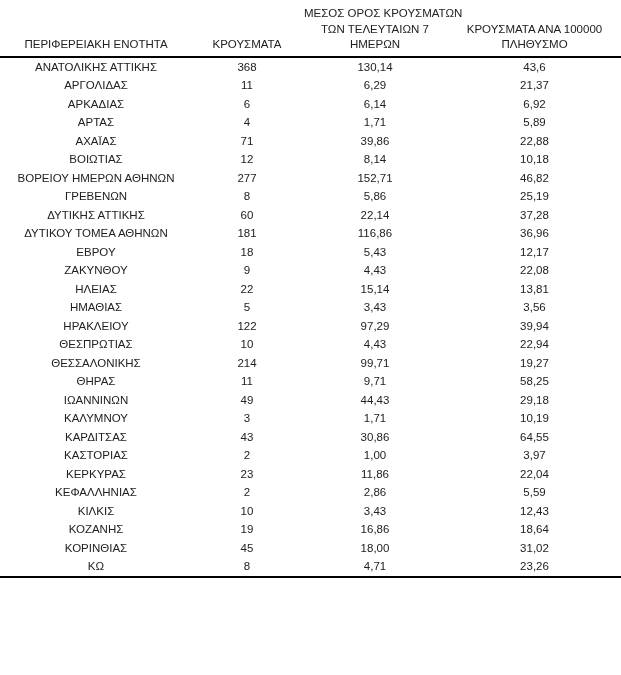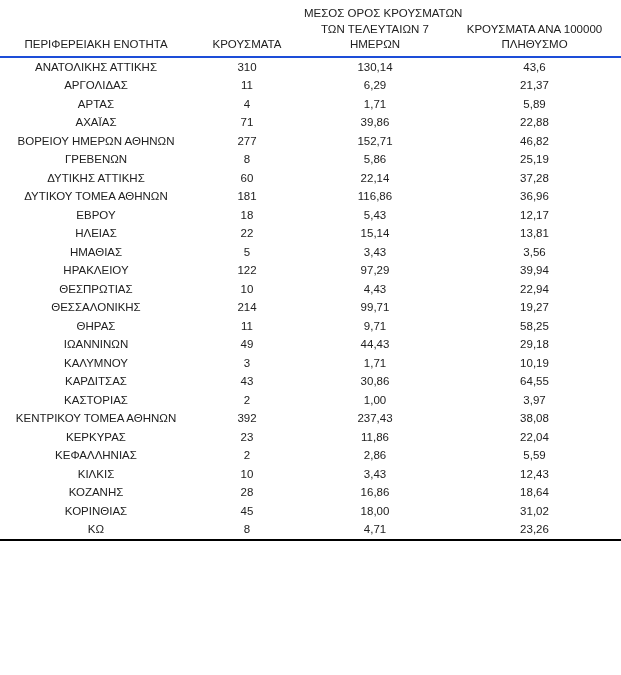--- a/index.html
+++ b/index.html
@@ -27,21 +27,21 @@
   col.c-cases   { width: 110px; }
   col.c-avg7    { width: 146px; }
   col.c-per100k { width: 173px; }
   thead th {
     font-weight: 400;
     vertical-align: bottom;
     text-align: center;
     font-size: 11.5px;
     line-height: 15.5px;
     padding: 0 2px 3px 2px;
-    border-bottom: 2px solid #1d4ed8;
+    border-bottom: 2px solid #000000;
     white-space: nowrap;
   }
   thead th .hline { display: block; }
   tbody td {
     text-align: center;
     font-size: 11.5px;
     height: 18.5px;
     line-height: 18.5px;
     padding: 0 2px;
     white-space: nowrap;
@@ -74,43 +74,55 @@
         </th>
         <th>
           <span class="hline">ΚΡΟΥΣΜΑΤΑ ΑΝΑ 100000</span>
           <span class="hline">ΠΛΗΘΥΣΜΟ</span>
         </th>
       </tr>
     </thead>
     <tbody>
         <tr>
           <td>ΑΝΑΤΟΛΙΚΗΣ ΑΤΤΙΚΗΣ</td>
-          <td>310</td>
+          <td>368</td>
           <td>130,14</td>
           <td>43,6</td>
         </tr>
         <tr>
           <td>ΑΡΓΟΛΙΔΑΣ</td>
           <td>11</td>
           <td>6,29</td>
           <td>21,37</td>
         </tr>
         <tr>
+          <td>ΑΡΚΑΔΙΑΣ</td>
+          <td>6</td>
+          <td>6,14</td>
+          <td>6,92</td>
+        </tr>
+        <tr>
           <td>ΑΡΤΑΣ</td>
           <td>4</td>
           <td>1,71</td>
           <td>5,89</td>
         </tr>
         <tr>
           <td>ΑΧΑΪΑΣ</td>
           <td>71</td>
           <td>39,86</td>
           <td>22,88</td>
         </tr>
         <tr>
+          <td>ΒΟΙΩΤΙΑΣ</td>
+          <td>12</td>
+          <td>8,14</td>
+          <td>10,18</td>
+        </tr>
+        <tr>
           <td>ΒΟΡΕΙΟΥ ΗΜΕΡΩΝ ΑΘΗΝΩΝ</td>
           <td>277</td>
           <td>152,71</td>
           <td>46,82</td>
         </tr>
         <tr>
           <td>ΓΡΕΒΕΝΩΝ</td>
           <td>8</td>
           <td>5,86</td>
           <td>25,19</td>
@@ -127,20 +139,26 @@
           <td>116,86</td>
           <td>36,96</td>
         </tr>
         <tr>
           <td>ΕΒΡΟΥ</td>
           <td>18</td>
           <td>5,43</td>
           <td>12,17</td>
         </tr>
         <tr>
+          <td>ΖΑΚΥΝΘΟΥ</td>
+          <td>9</td>
+          <td>4,43</td>
+          <td>22,08</td>
+        </tr>
+        <tr>
           <td>ΗΛΕΙΑΣ</td>
           <td>22</td>
           <td>15,14</td>
           <td>13,81</td>
         </tr>
         <tr>
           <td>ΗΜΑΘΙΑΣ</td>
           <td>5</td>
           <td>3,43</td>
           <td>3,56</td>
@@ -187,46 +205,40 @@
           <td>30,86</td>
           <td>64,55</td>
         </tr>
         <tr>
           <td>ΚΑΣΤΟΡΙΑΣ</td>
           <td>2</td>
           <td>1,00</td>
           <td>3,97</td>
         </tr>
         <tr>
-          <td>ΚΕΝΤΡΙΚΟΥ ΤΟΜΕΑ ΑΘΗΝΩΝ</td>
-          <td>392</td>
-          <td>237,43</td>
-          <td>38,08</td>
-        </tr>
-        <tr>
           <td>ΚΕΡΚΥΡΑΣ</td>
           <td>23</td>
           <td>11,86</td>
           <td>22,04</td>
         </tr>
         <tr>
           <td>ΚΕΦΑΛΛΗΝΙΑΣ</td>
           <td>2</td>
           <td>2,86</td>
           <td>5,59</td>
         </tr>
         <tr>
           <td>ΚΙΛΚΙΣ</td>
           <td>10</td>
           <td>3,43</td>
           <td>12,43</td>
         </tr>
         <tr>
           <td>ΚΟΖΑΝΗΣ</td>
-          <td>28</td>
+          <td>19</td>
           <td>16,86</td>
           <td>18,64</td>
         </tr>
         <tr>
           <td>ΚΟΡΙΝΘΙΑΣ</td>
           <td>45</td>
           <td>18,00</td>
           <td>31,02</td>
         </tr>
         <tr>

